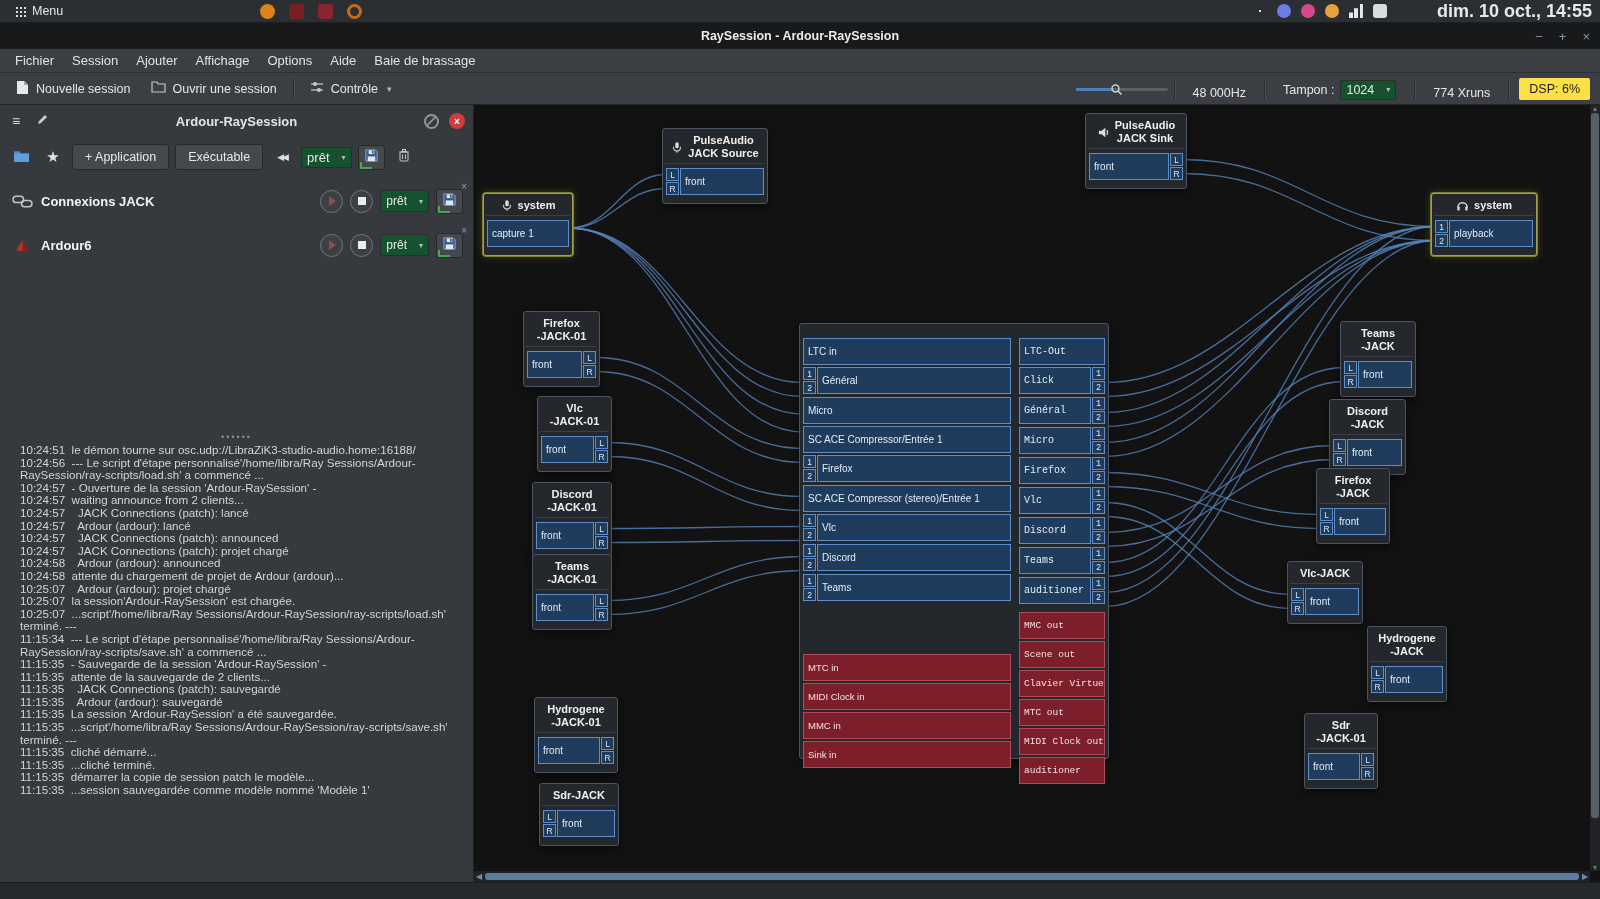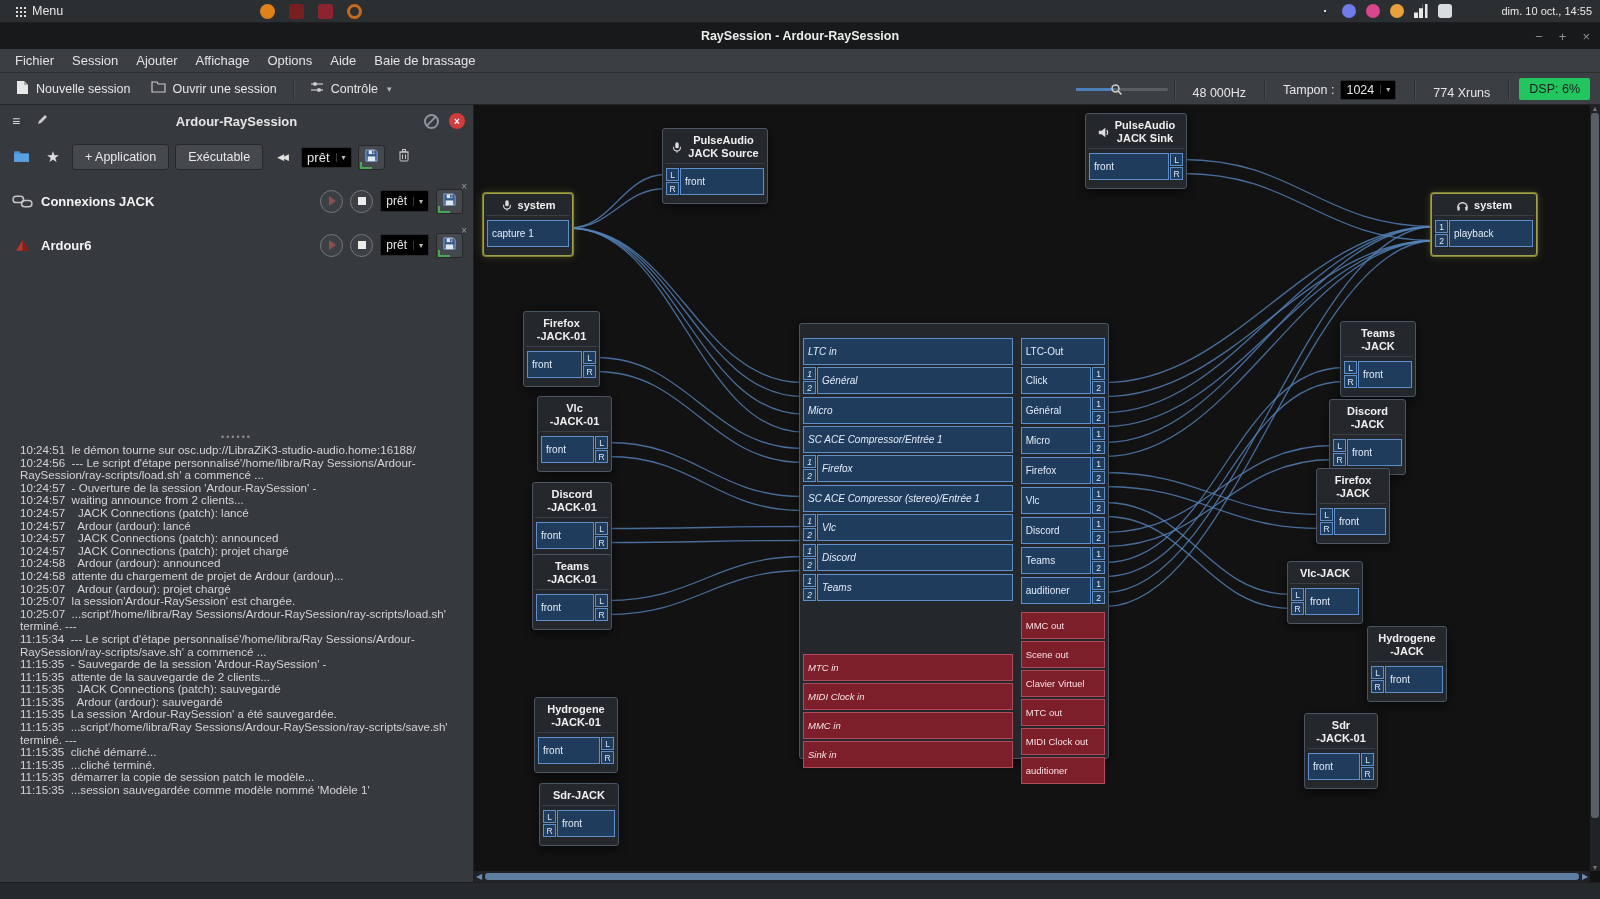--- a/index.html
+++ b/index.html
@@ -12,42 +12,42 @@
   .grid-dots{width:12px;height:12px;background-image:radial-gradient(#ddd 1.2px,transparent 1.3px);background-size:4px 4px;background-position:1px 1px;}
   .launchers{display:flex;gap:14px;margin-left:185px;align-items:center;}
   .lch{width:15px;height:15px;display:inline-block;}
   .tray{margin-left:auto;display:flex;align-items:center;gap:10px;}
   .tray .ticon{width:14px;height:14px;display:inline-block;}
   .shape-circle{border-radius:50%;}
   .shape-square{border-radius:3px;}
   .shape-ring{border-radius:50%;background:transparent !important;border:3px solid;}
   .shape-dots{background-image:radial-gradient(#ddd 1.2px,transparent 1.3px)!important;background-size:5px 5px;background-color:transparent!important;}
   .shape-bars{background:linear-gradient(90deg,#e8e8e8 25%,transparent 25%,transparent 37%,#e8e8e8 37%,#e8e8e8 62%,transparent 62%,transparent 75%,#e8e8e8 75%)!important;clip-path:polygon(0 60%,33% 60%,33% 30%,66% 30%,66% 0,100% 0,100% 100%,0 100%);}
-  .clock{color:#e8e8e8;font-size:11px;margin-left:40px;}
+  .clock{color:#e8e8e8;font-size:18px;margin-left:40px;font-weight:bold;}
 
   
   .titlebar{height:26px;background:#17191b;position:relative;display:flex;align-items:center;justify-content:center;}
   .titlebar .wtitle{color:#ececec;font-weight:bold;font-size:12.5px;}
   .winbtns{position:absolute;right:10px;top:0;height:100%;display:flex;align-items:center;gap:16px;color:#8f9397;font-size:13px;}
   .winbtns span{cursor:default;}
 
   
   .menubar{height:24px;background:#3b3e42;display:flex;align-items:center;padding:0 6px;border-bottom:1px solid #2c2e31;}
   .menu-item{padding:2px 9px;color:#e2e2e2;font-size:13px;}
 
   
   .toolbar{height:32px;background:#3b3e42;display:flex;align-items:center;padding:0 6px;border-bottom:1px solid #222426;}
   .tbtn{display:flex;align-items:center;gap:7px;color:#e6e6e6;padding:4px 10px;font-size:12.5px;border-radius:3px;}
   .tbtn .caret{font-size:9px;color:#b8b8b8;margin-left:2px;}
   .tsep{width:1px;height:20px;background:#2b2d2f;margin:0 6px;box-shadow:1px 0 0 #4a4d50;}
   .tb-right{margin-left:auto;display:flex;align-items:flex-end;}
   .tcell{padding:0 12px;color:#e6e6e6;font-size:12.5px;display:flex;align-items:center;gap:6px;}
-  .combo{display:inline-flex;align-items:center;background:#000000;border:1px solid #2a2c2e;border-radius:2px;padding:2px 5px;color:#e8e8e8;}
+  .combo{display:inline-flex;align-items:center;background:#14532d;border:1px solid #2a2c2e;border-radius:2px;padding:2px 5px;color:#e8e8e8;}
   .combo .caret{font-size:8px;margin-left:6px;color:#bbb;border-left:1px solid #35383b;padding-left:5px;}
-  .dsp-chip{background:#22c55e;color:#1b1d1f;padding:4px 10px;font-size:12.5px;border-radius:2px;margin:0 4px;}
+  .dsp-chip{background:#fde047;color:#1b1d1f;padding:4px 10px;font-size:12.5px;border-radius:2px;margin:0 4px;}
   .zoom-slider{display:flex;align-items:center;width:92px;position:relative;height:20px;}
   .zoom-track{height:3px;width:100%;background:#5a5e62;border-radius:2px;}
   .zoom-fill{position:absolute;left:0;top:8.5px;height:3px;width:42%;background:#4d7fb8;}
   .zoom-handle{position:absolute;left:38%;top:3px;}
 
   
   .main{display:flex;height:777px;}
   .left-panel{width:474px;background:#36393d;border-right:1px solid #1e2022;display:flex;flex-direction:column;}
   .bottom-strip{height:17px;background:#26292c;border-top:1px solid #1b1d1f;}
 
@@ -97,22 +97,22 @@
   .pbox{background:#203c5c;border:1px solid #5f8fc9;color:#e2ecf8;font-size:10px;padding:0 4px;display:flex;align-items:center;overflow:hidden;white-space:nowrap;flex:1;}
   .pbox.mono{height:27px;}
   .pbox.plabel{height:27px;}
   .pbox.midi{background:#7d1f2b;border-color:#ae4a5a;color:#f6e0e4;font-size:9.5px;}
   .tabcol{display:flex;flex-direction:column;gap:1px;width:13px;flex:none;}
   .ptab{flex:1;background:#203c5c;border:1px solid #5f8fc9;color:#dce8f6;font-size:8.5px;display:flex;align-items:center;justify-content:center;}
   .side-left .tabcol{margin-right:1px;}
   .side-right .tabcol{margin-left:1px;}
   .cols{display:flex;gap:8px;margin-top:12px;padding:0 1px 6px 1px;}
   .col{display:flex;flex-direction:column;}
-  .col.left{width:214px;font-style:italic;}
-  .col.right{width:86px;}
+  .col.left{width:214px;}
+  .col.right{width:86px;font-family:Liberation Mono, monospace;}
   .col .port-row{margin-bottom:2px;}
   .col .port-row.grp{margin-bottom:3px;}
 
   
   .vscroll{position:absolute;right:0;top:0;bottom:11px;width:10px;background:#202225;}
   .vscroll .thumb{position:absolute;left:1px;right:1px;top:8px;height:92%;background:#585f66;border-radius:3px;}
   .vscroll .arr{position:absolute;left:0;width:100%;text-align:center;color:#777;font-size:7px;}
   .hscroll{position:absolute;left:0;right:10px;bottom:0;height:11px;background:#202225;display:flex;align-items:center;}
   .hscroll .arr{color:#6b8cb5;font-size:8px;width:10px;text-align:center;}
   .hscroll .thumb{flex:1;height:7px;background:#5c7ca0;border-radius:3px;margin:0 1px;}

